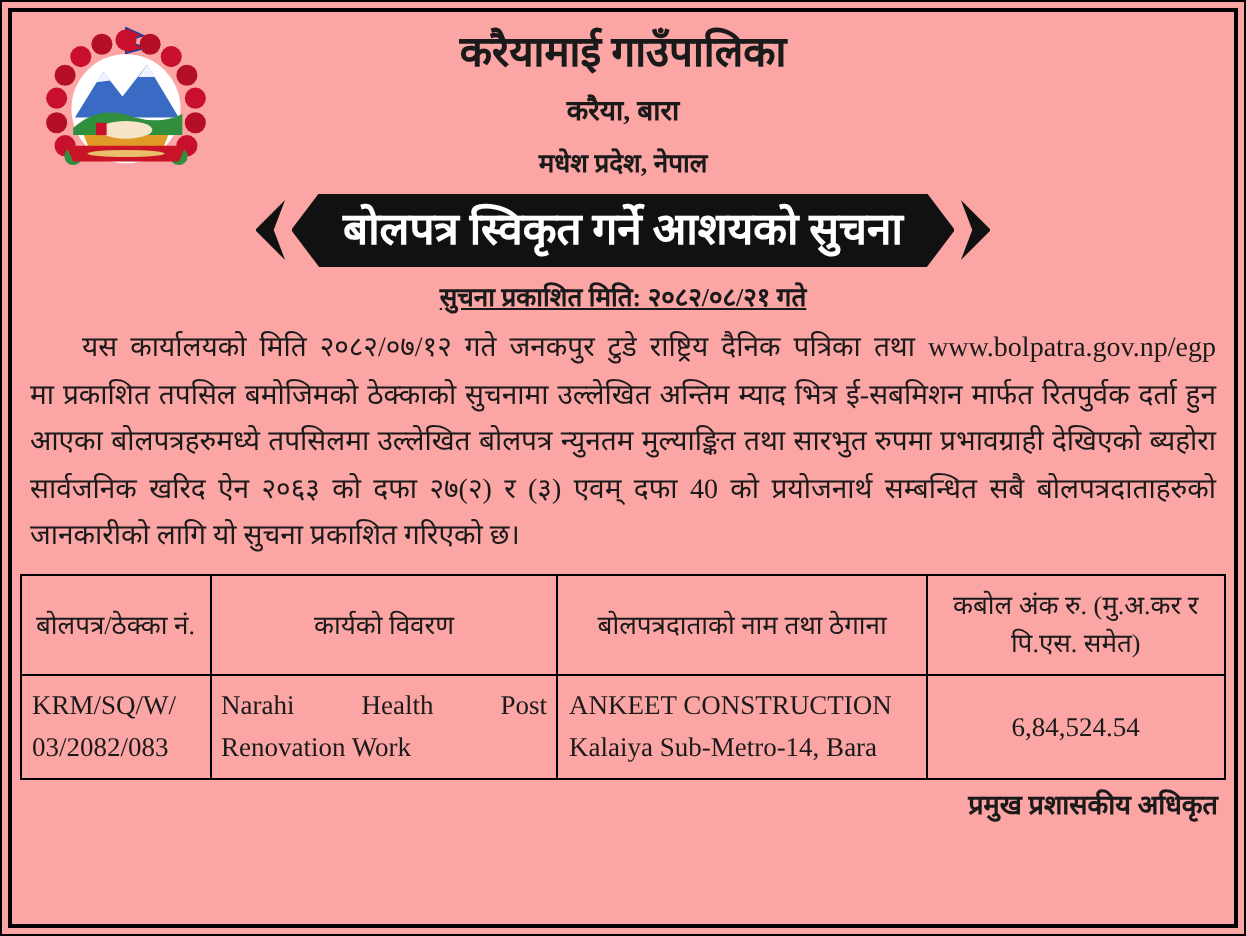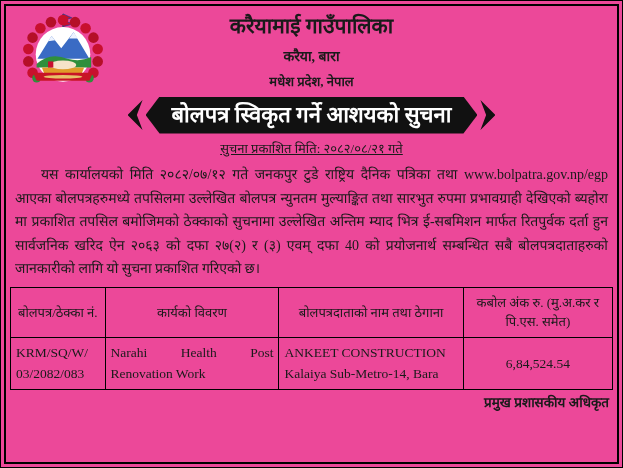--- a/index.html
+++ b/index.html
@@ -3,21 +3,21 @@
 <meta charset="utf-8">
 <style>
   * { margin:0; padding:0; box-sizing:border-box; }
   html,body { background:#ffffff; }
   body { font-family:"Liberation Serif","DejaVu Serif",serif; color:#1a1a1a; }
 
   .page {
     width:623px; height:468px;
     border:1px solid #000;
     padding:3px;
-    background:#ec4899;
+    background:#fca5a5;
   }
   .inner {
     width:100%; height:100%;
     border:2px solid #000;
     position:relative;
     overflow:hidden;
     padding:0 4px;
   }
 
   
@@ -42,21 +42,21 @@
   .chev-r { clip-path:polygon(0 0, 100% 50%, 0 100%, 38% 50%); margin-left:3px; }
   .banner-body {
     background:#111; color:#fff;
     font-weight:bold; font-size:22px; line-height:34px;
     padding:1px 26px 2px 26px;
     clip-path:polygon(0 50%, 14px 0, calc(100% - 14px) 0, 100% 50%, calc(100% - 14px) 100%, 14px 100%);
     white-space:nowrap;
   }
 
   
-  .date-line { text-align:center; margin-top:7px; font-size:13px; font-weight:normal; line-height:17px; }
+  .date-line { text-align:center; margin-top:7px; font-size:13px; font-weight:bold; line-height:17px; }
   .date-line span { text-decoration:underline; }
 
   
   .body-text { margin-top:6px; padding:0 5px; font-size:14px; }
   .body-text .line { line-height:23.5px; text-align:justify; text-align-last:justify; white-space:normal; }
   .body-text .line.first { text-indent:26px; }
   .body-text .line.last { text-align:left; text-align-last:left; }
 
   
   table.notice {
@@ -137,22 +137,22 @@
       <div class="banner-body">बोलपत्र स्विकृत गर्ने आशयको सुचना</div>
       <div class="chev chev-r"></div>
     </div>
 
     <div class="date-line">
       <span>सुचना प्रकाशित मिति: २०८२/०८/२१ गते</span>
     </div>
 
     <div class="body-text">
       <div class="line first">यस कार्यालयको मिति २०८२/०७/१२ गते जनकपुर टुडे राष्ट्रिय दैनिक पत्रिका तथा www.bolpatra.gov.np/egp</div>
+      <div class="line">मा प्रकाशित तपसिल बमोजिमको ठेक्काको सुचनामा उल्लेखित अन्तिम म्याद भित्र ई-सबमिशन मार्फत रितपुर्वक दर्ता हुन</div>
       <div class="line">आएका बोलपत्रहरुमध्ये तपसिलमा उल्लेखित बोलपत्र न्युनतम मुल्याङ्कित तथा सारभुत रुपमा प्रभावग्राही देखिएको ब्यहोरा</div>
-      <div class="line">मा प्रकाशित तपसिल बमोजिमको ठेक्काको सुचनामा उल्लेखित अन्तिम म्याद भित्र ई-सबमिशन मार्फत रितपुर्वक दर्ता हुन</div>
       <div class="line">सार्वजनिक खरिद ऐन २०६३ को दफा २७(२) र (३) एवम् दफा 40 को प्रयोजनार्थ सम्बन्धित सबै बोलपत्रदाताहरुको</div>
       <div class="line last">जानकारीको लागि यो सुचना प्रकाशित गरिएको छ।</div>
     </div>
 
     <table class="notice">
       <colgroup>
         <col class="col-tender">
           <col class="col-work">
           <col class="col-bidder">
           <col class="col-amount">

